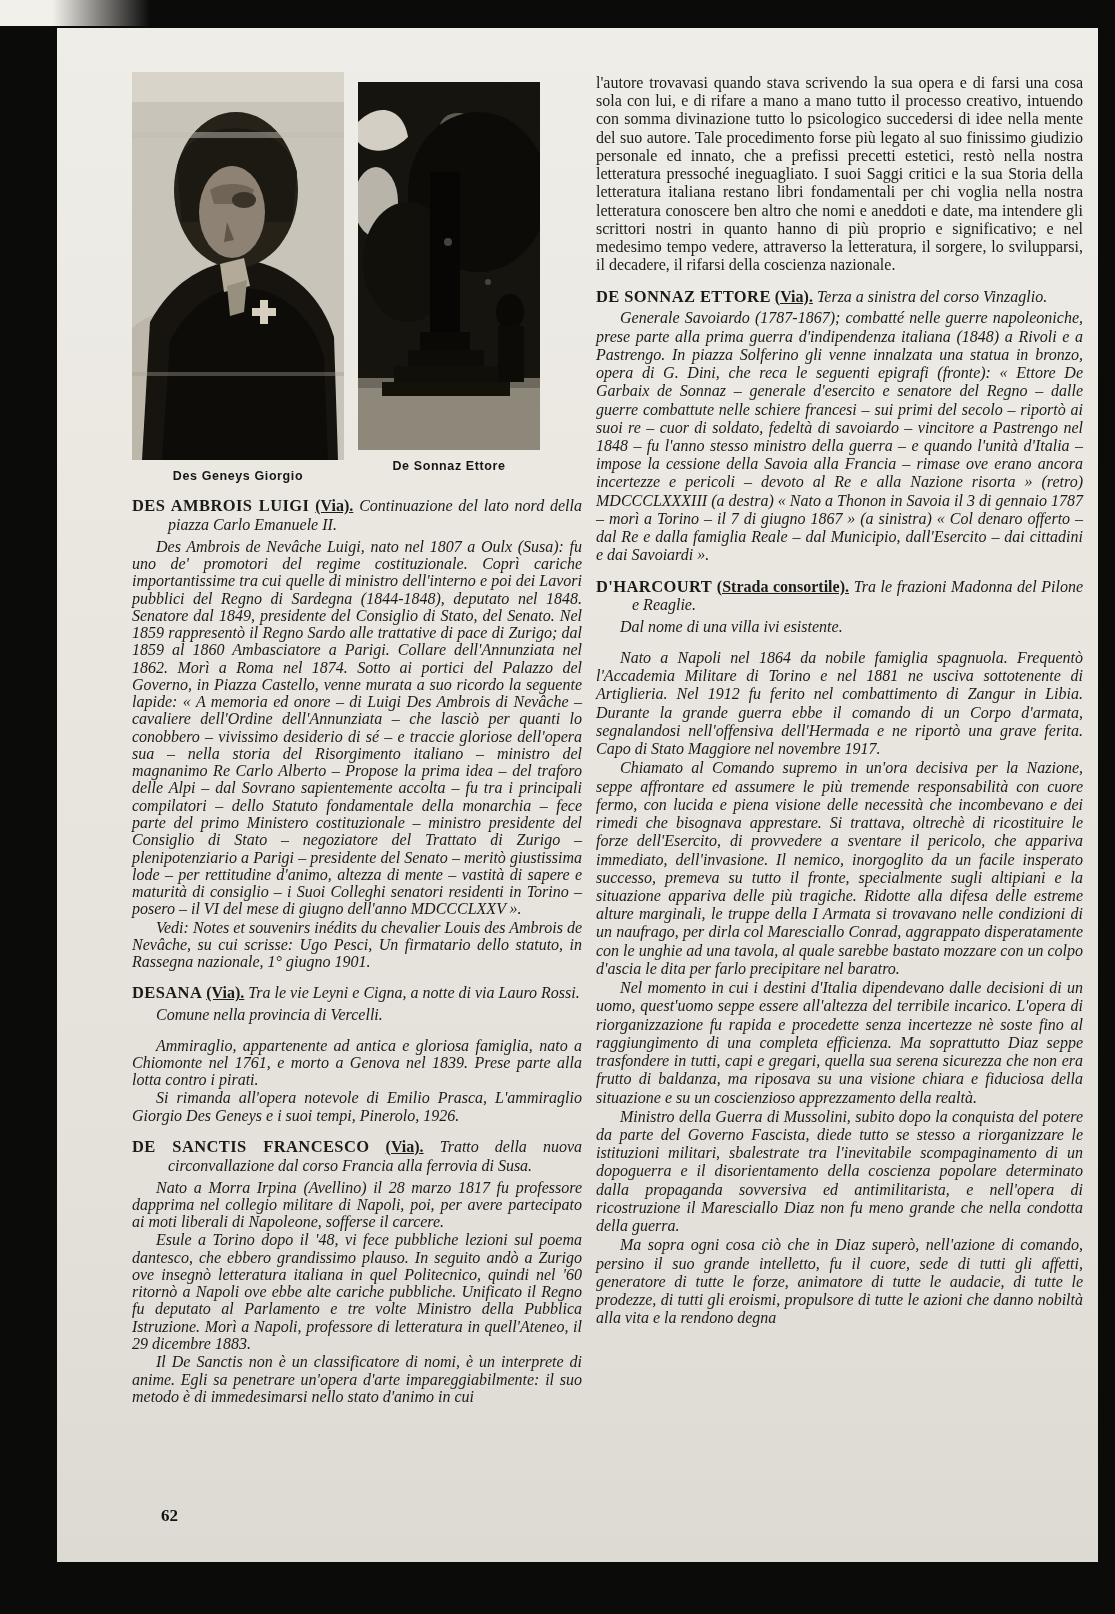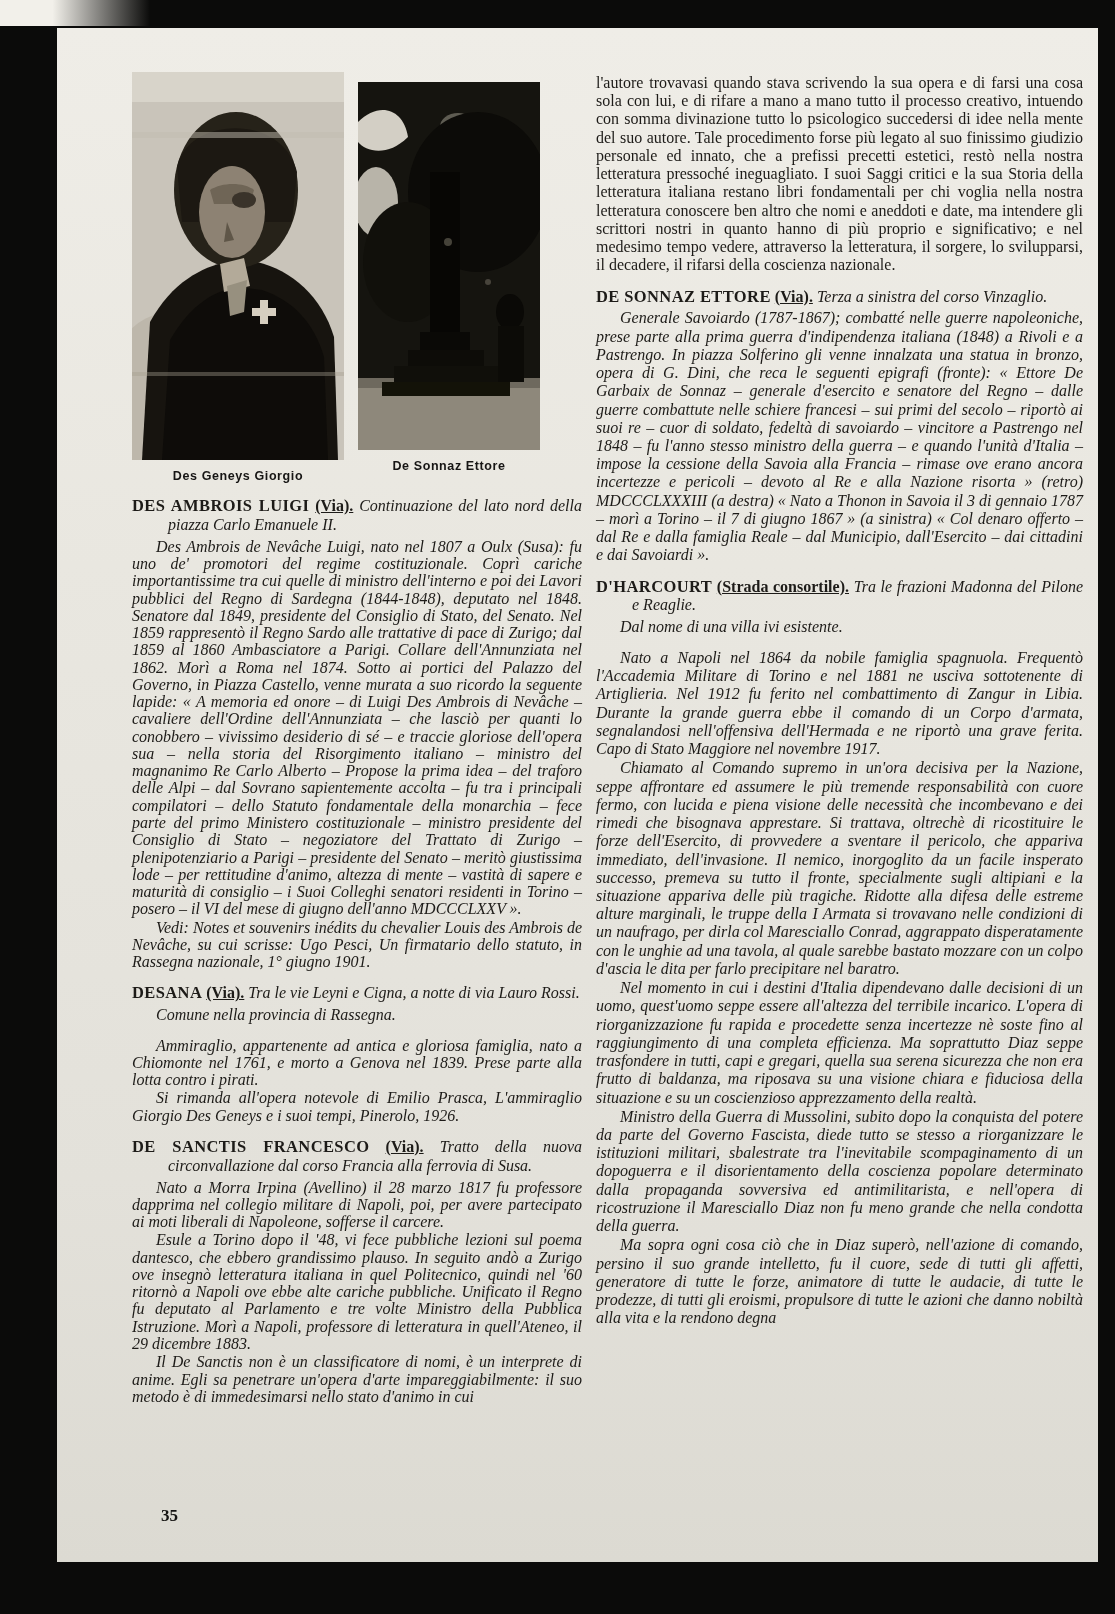--- a/index.html
+++ b/index.html
@@ -133,21 +133,21 @@
       </div>
     </div>
 
     <div class="entry">
       <p class="entry-head">
         <span class="entry-name">DESANA</span>
         <span class="entry-kind">(Via).</span>
         <span class="entry-loc">Tra le vie Leyni e Cigna, a notte di via Lauro Rossi.</span>
       </p>
       <div class="entry-body">
-        <p>Comune nella provincia di Rassegna.</p>
+        <p>Comune nella provincia di Vercelli.</p>
       </div>
     </div>
 
     <div class="entry">
       <div class="entry-body">
         <p>Ammiraglio, appartenente ad antica e gloriosa famiglia, nato a Chiomonte nel 1761, e morto a Genova nel 1839. Prese parte alla lotta contro i pirati.</p>
         <p>Si rimanda all'opera notevole di Emilio Prasca, L'ammiraglio Giorgio Des Geneys e i suoi tempi, Pinerolo, 1926.</p>
       </div>
     </div>
 
@@ -195,14 +195,14 @@
       <div class="entry-body">
         <p>Nato a Napoli nel 1864 da nobile famiglia spagnuola. Frequentò l'Accademia Militare di Torino e nel 1881 ne usciva sottotenente di Artiglieria. Nel 1912 fu ferito nel combattimento di Zangur in Libia. Durante la grande guerra ebbe il comando di un Corpo d'armata, segnalandosi nell'offensiva dell'Hermada e ne riportò una grave ferita. Capo di Stato Maggiore nel novembre 1917.</p>
         <p>Chiamato al Comando supremo in un'ora decisiva per la Nazione, seppe affrontare ed assumere le più tremende responsabilità con cuore fermo, con lucida e piena visione delle necessità che incombevano e dei rimedi che bisognava apprestare. Si trattava, oltrechè di ricostituire le forze dell'Esercito, di provvedere a sventare il pericolo, che appariva immediato, dell'invasione. Il nemico, inorgoglito da un facile insperato successo, premeva su tutto il fronte, specialmente sugli altipiani e la situazione appariva delle più tragiche. Ridotte alla difesa delle estreme alture marginali, le truppe della I Armata si trovavano nelle condizioni di un naufrago, per dirla col Maresciallo Conrad, aggrappato disperatamente con le unghie ad una tavola, al quale sarebbe bastato mozzare con un colpo d'ascia le dita per farlo precipitare nel baratro.</p>
         <p>Nel momento in cui i destini d'Italia dipendevano dalle decisioni di un uomo, quest'uomo seppe essere all'altezza del terribile incarico. L'opera di riorganizzazione fu rapida e procedette senza incertezze nè soste fino al raggiungimento di una completa efficienza. Ma soprattutto Diaz seppe trasfondere in tutti, capi e gregari, quella sua serena sicurezza che non era frutto di baldanza, ma riposava su una visione chiara e fiduciosa della situazione e su un coscienzioso apprezzamento della realtà.</p>
         <p>Ministro della Guerra di Mussolini, subito dopo la conquista del potere da parte del Governo Fascista, diede tutto se stesso a riorganizzare le istituzioni militari, sbalestrate tra l'inevitabile scompaginamento di un dopoguerra e il disorientamento della coscienza popolare determinato dalla propaganda sovversiva ed antimilitarista, e nell'opera di ricostruzione il Maresciallo Diaz non fu meno grande che nella condotta della guerra.</p>
         <p>Ma sopra ogni cosa ciò che in Diaz superò, nell'azione di comando, persino il suo grande intelletto, fu il cuore, sede di tutti gli affetti, generatore di tutte le forze, animatore di tutte le audacie, di tutte le prodezze, di tutti gli eroismi, propulsore di tutte le azioni che danno nobiltà alla vita e la rendono degna</p>
       </div>
     </div>
   </div>
 
-  <div class="page-number">35</div>
+  <div class="page-number">62</div>
 </div>
 
 </body></html>

